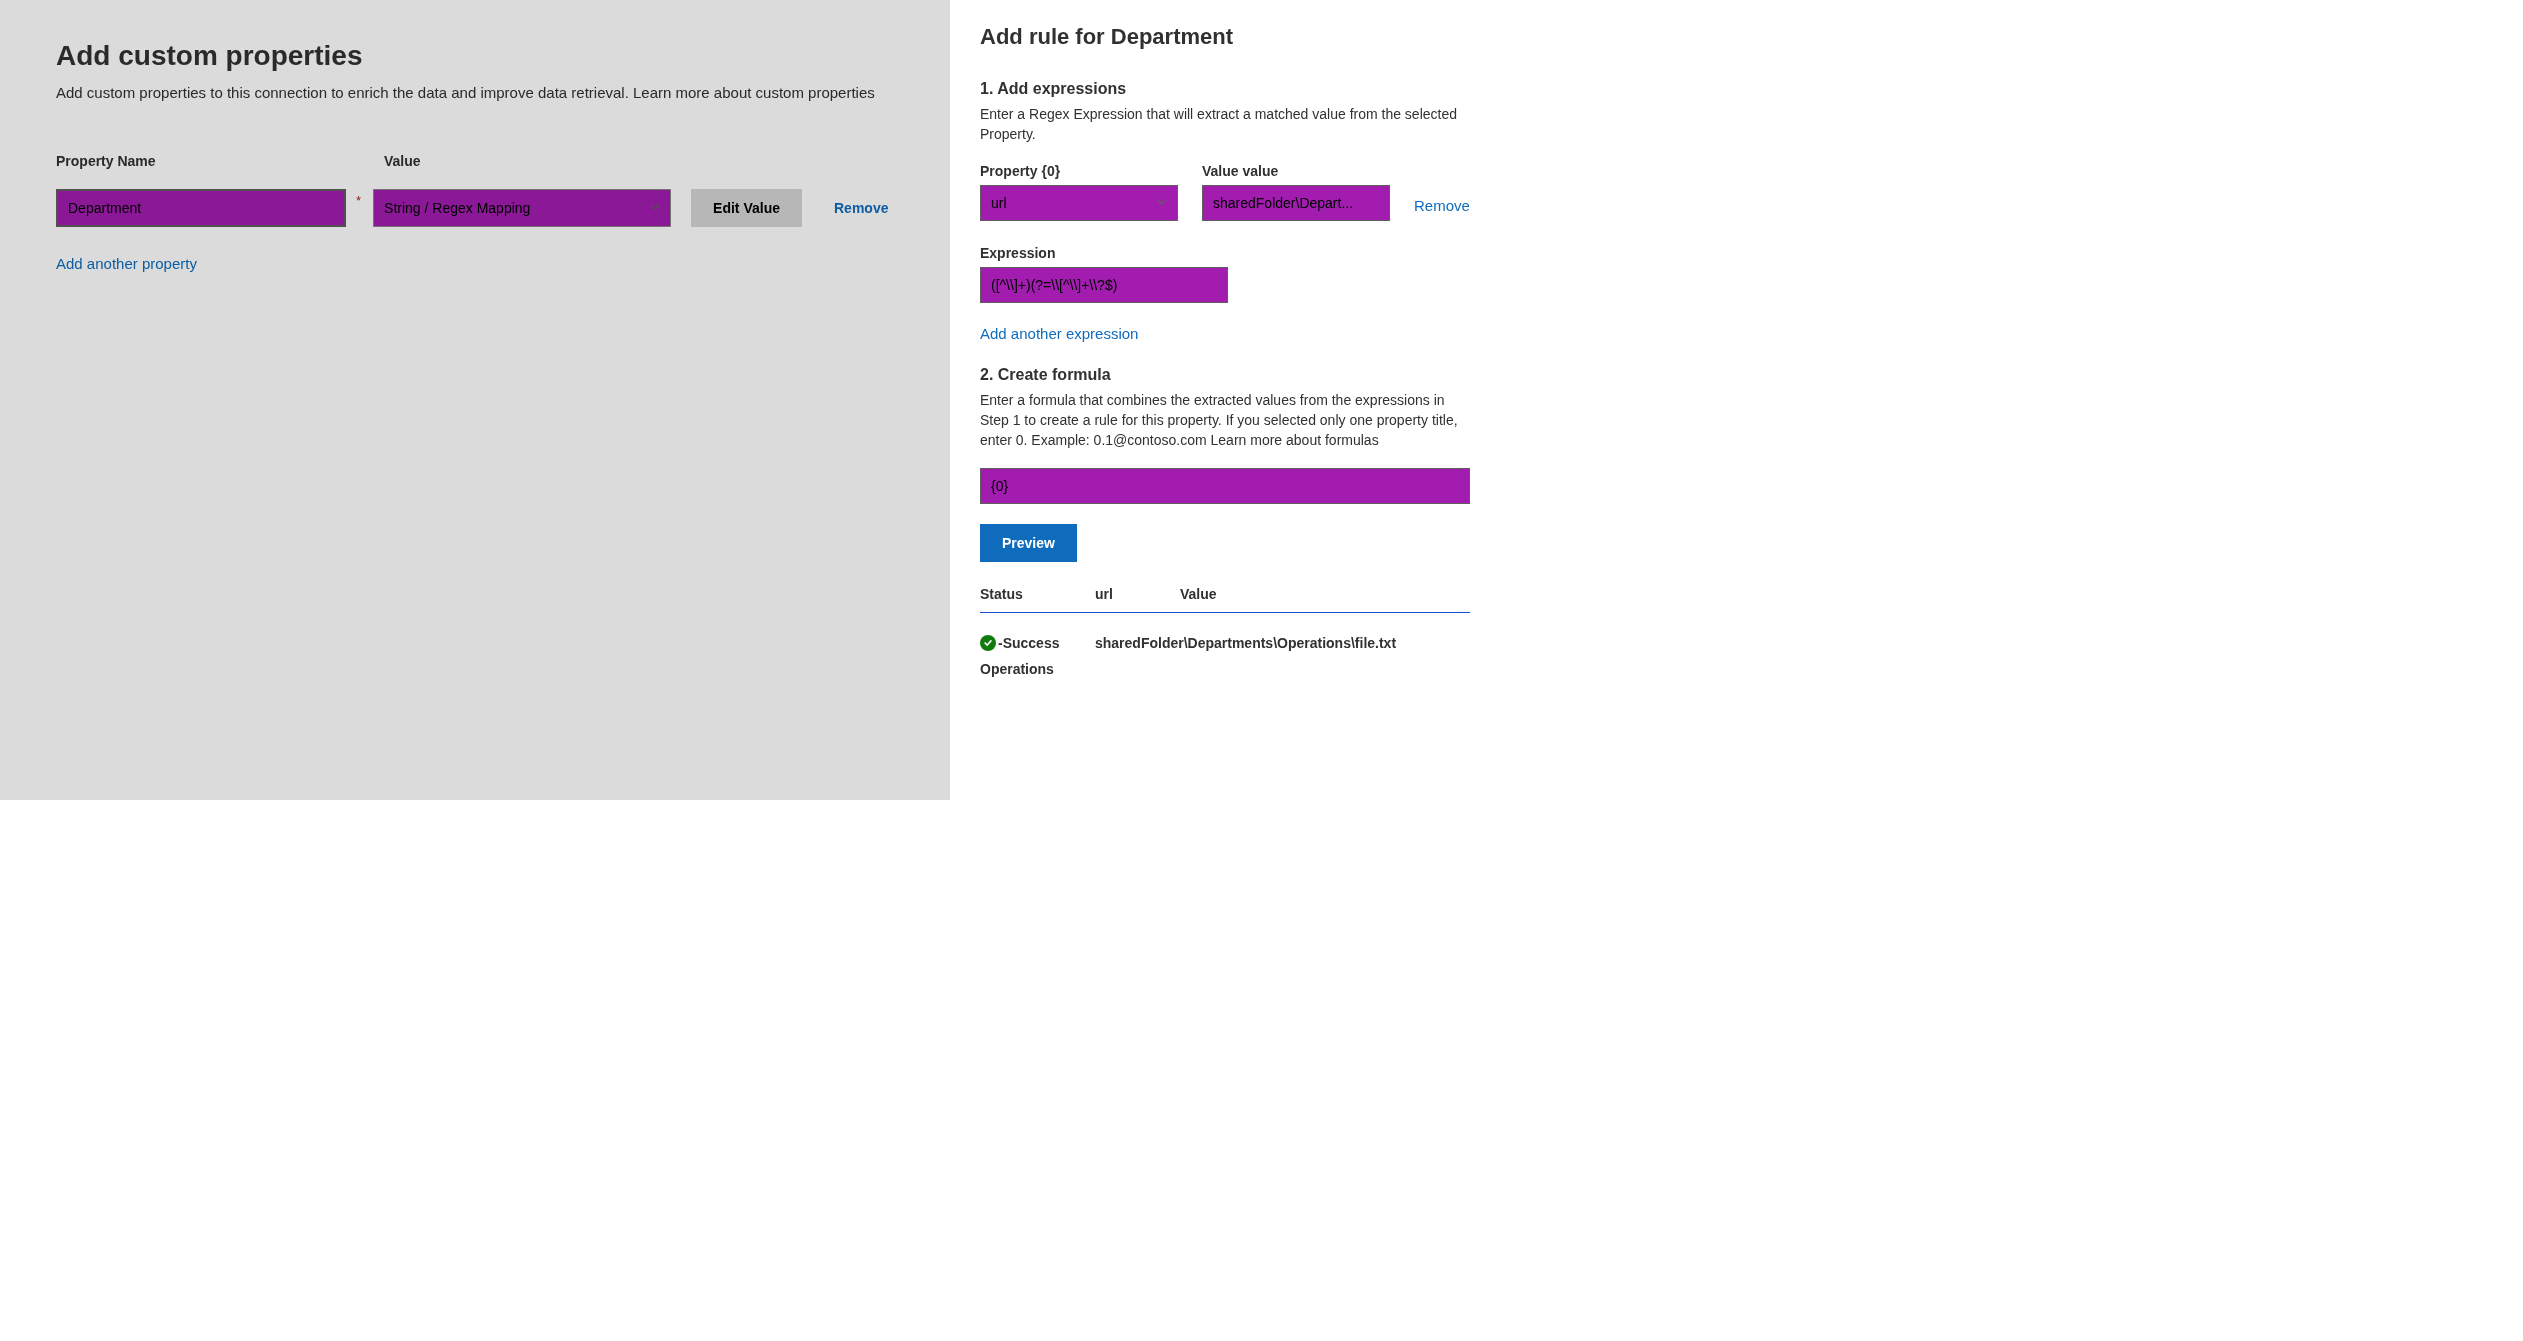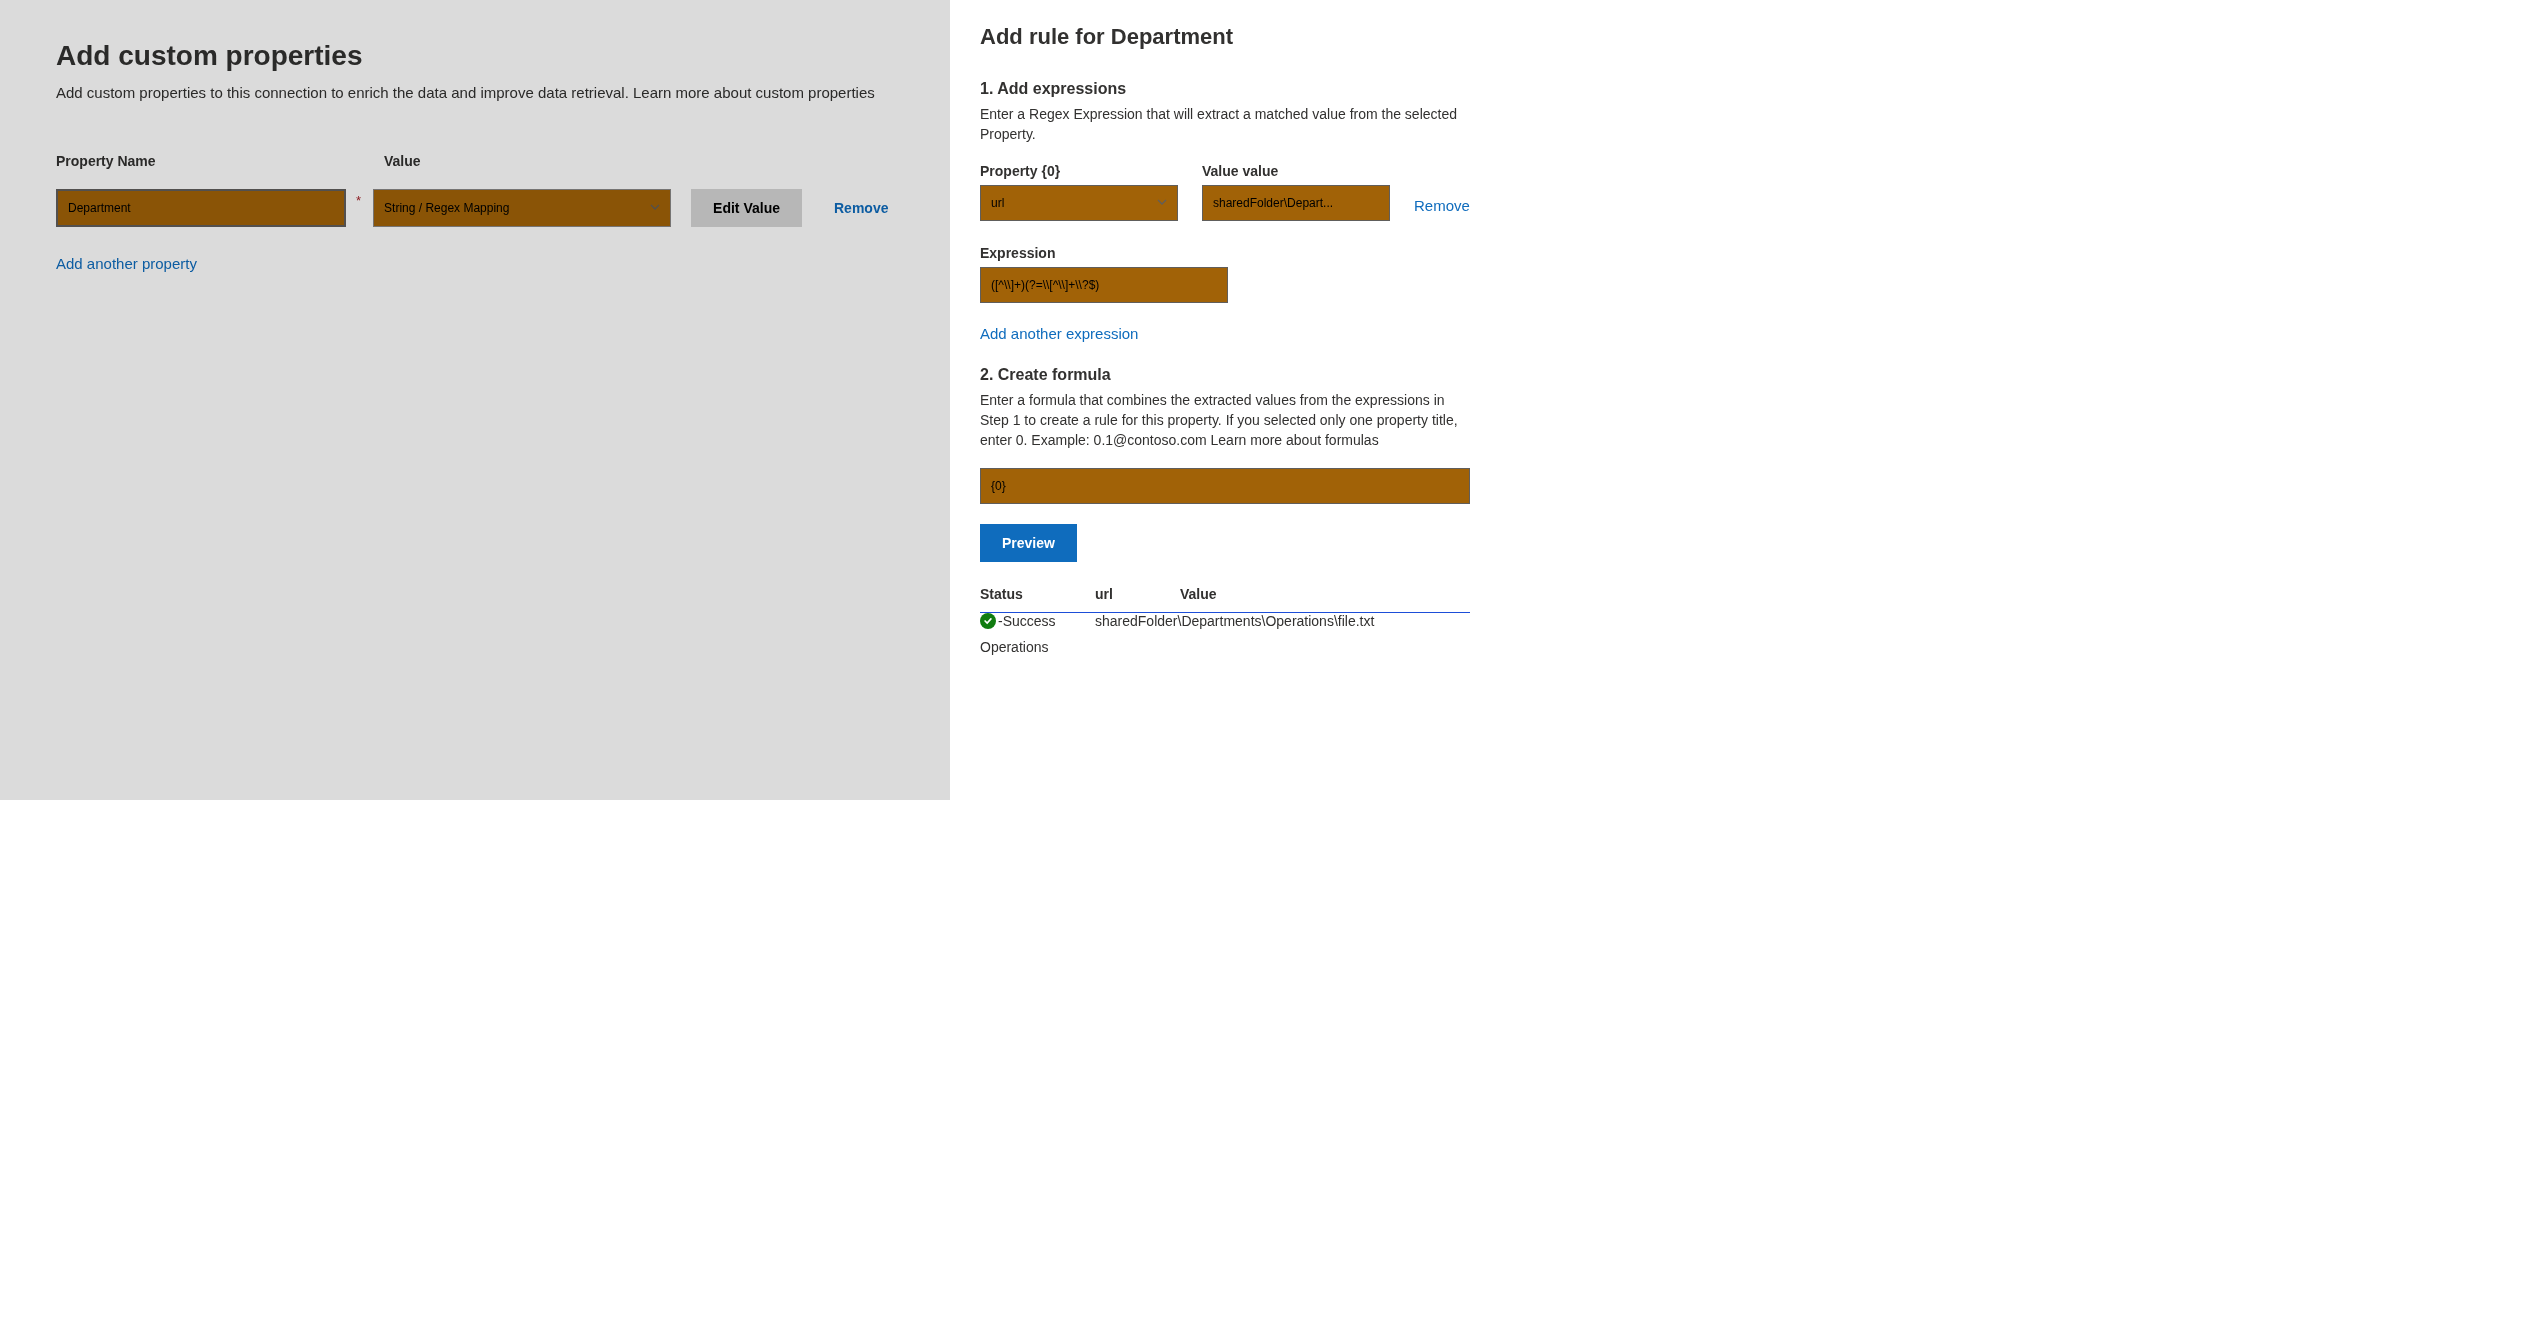--- a/index.html
+++ b/index.html
@@ -53,23 +53,23 @@
   }
   .property-row {
     display: flex;
     align-items: center;
     gap: 8px;
     margin-bottom: 28px;
   }
   .textbox {
     border: 1px solid #8a8886;
     padding: 6px 10px;
-    font-size: 12px;
+    font-size: 14px;
     height: 38px;
-    background: #a16207;
+    background: #a21caf;
   }
   .textbox.name {
     width: 290px;
     border-width: 2px;
     border-color: #605e5c;
   }
   .required-star {
     color: #a4262c;
     font-size: 13px;
     margin-right: 4px;
@@ -194,21 +194,23 @@
     font-weight: 600;
     font-size: 14px;
     padding-bottom: 10px;
     border-bottom: 1px solid #1d4ed8;
     gap: 0;
   }
   .col-status { width: 115px; }
   .col-url { width: 85px; }
   .col-val { flex: 1; }
   .result-row {
-    font-size: 14px;
+    padding-top: 22px;
+    font-size: 14px;
+    font-weight: bold;
   }
   .result-line1 {
     display: flex;
     align-items: center;
     margin-bottom: 10px;
   }
   .status-cell {
     width: 115px;
     display: flex;
     align-items: center;

